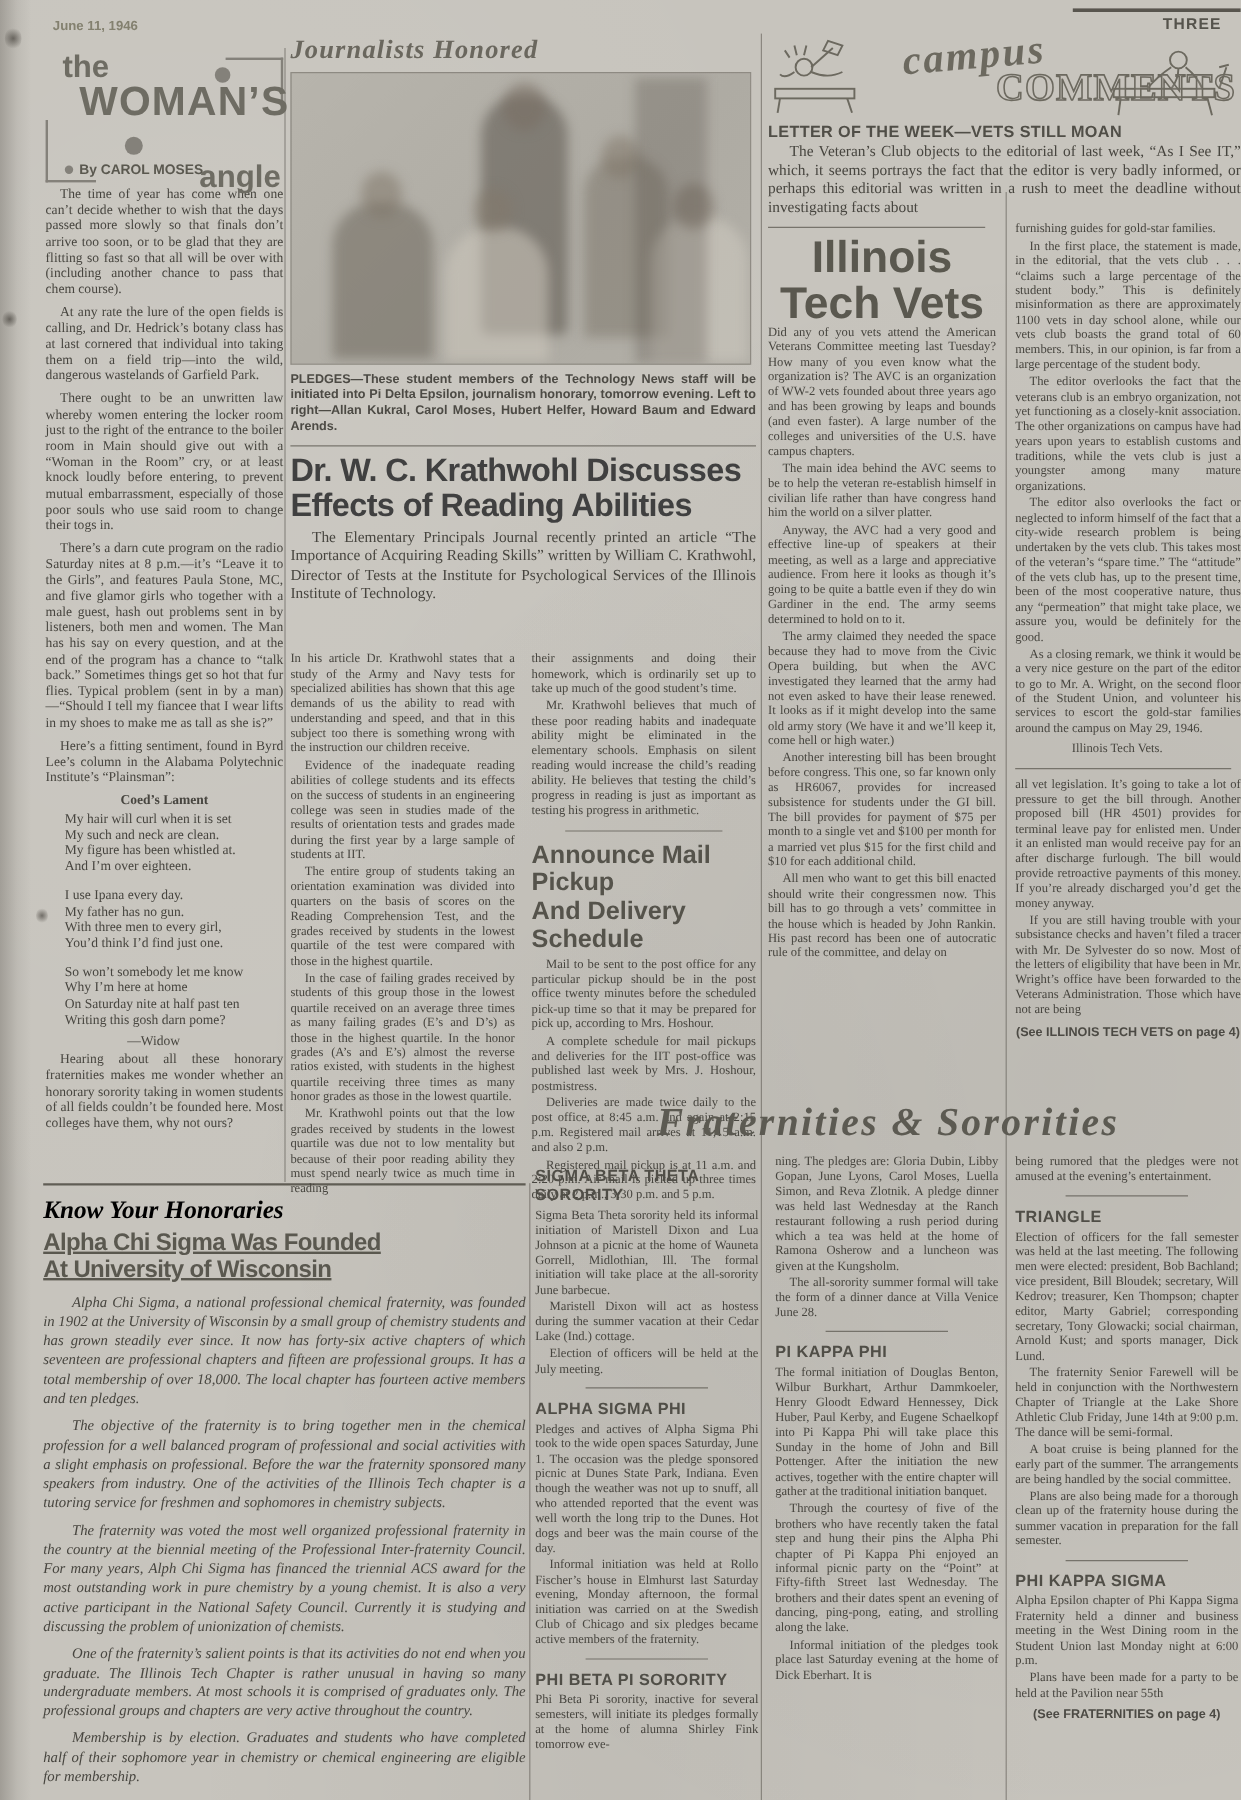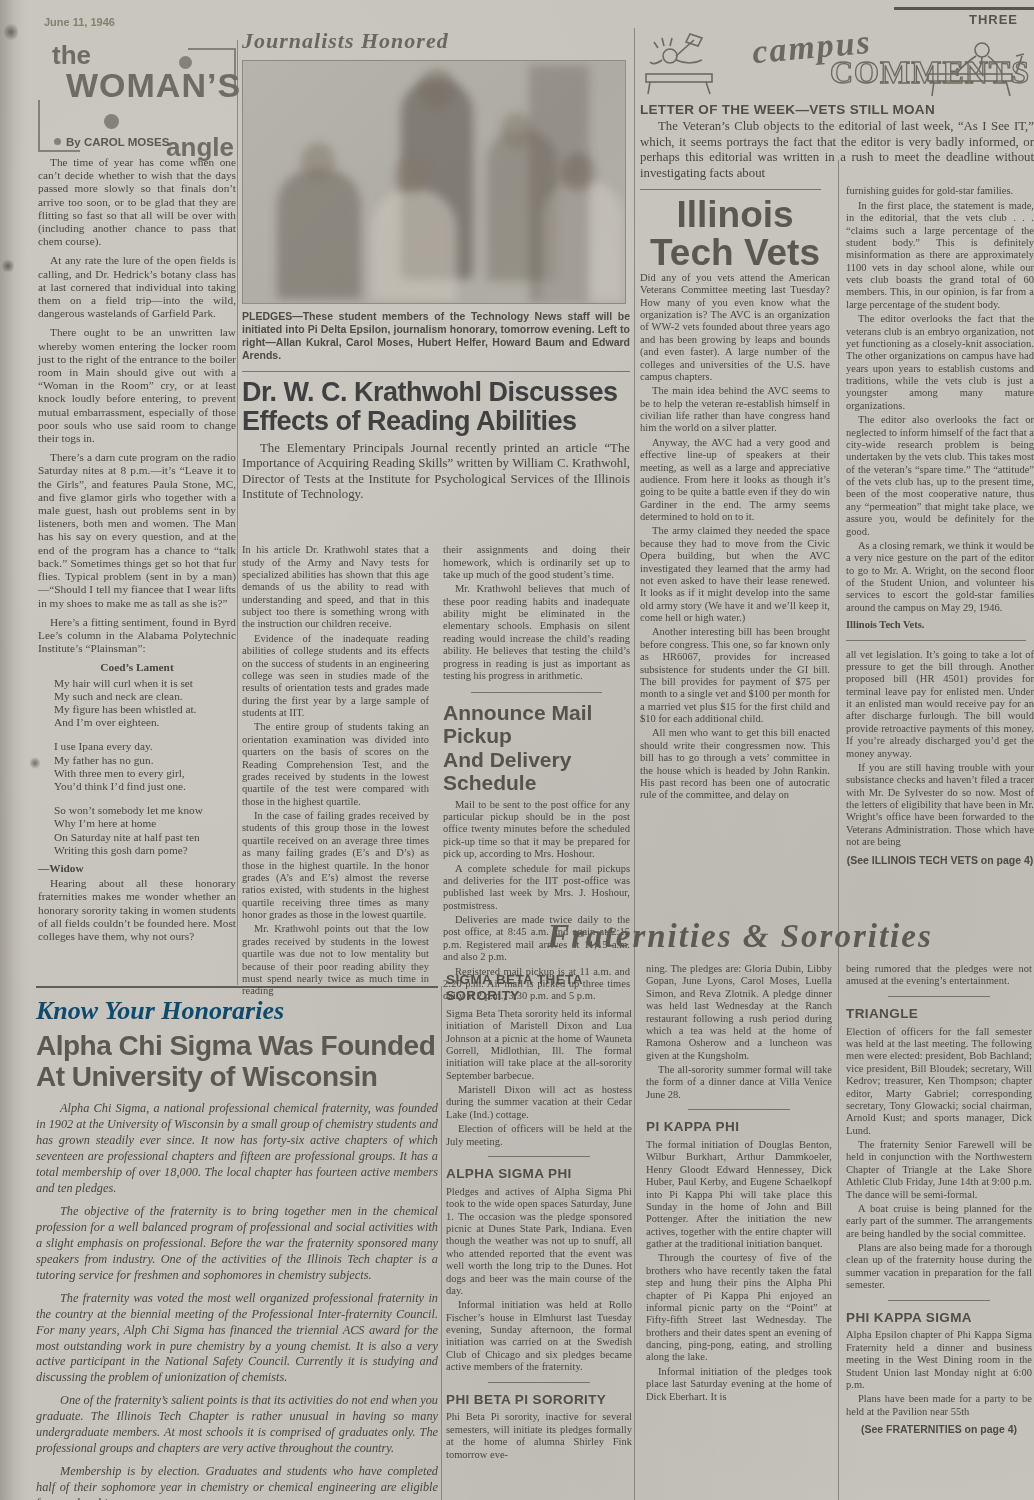--- a/index.html
+++ b/index.html
@@ -18,21 +18,21 @@
   .body-col p{margin:0 0 2px;}
   .blk-p{text-indent:12px;margin:0 0 2px;}
   .blk-cont{text-indent:0;margin:0 0 2px;}
   .blk-head{font-family:"Liberation Sans",sans-serif;font-weight:bold;font-size:13.5px;
             letter-spacing:.4px;color:#504e47;margin:9px 0 4px;text-align:left;text-indent:0;}
   .blk-rule{width:55%;border:0;border-top:1px solid rgba(85,82,74,.7);margin:8px auto;}
   .blk-rulefull{width:96%;border:0;border-top:1px solid rgba(85,82,74,.7);margin:8px 0;}
   .blk-title{text-align:center;font-weight:bold;margin:6px 0 2px;text-indent:0;}
   .blk-line{padding-left:16px;text-align:left;}
   .blk-gap{height:11px;}
-  .blk-sig{text-align:left;font-weight:bold;padding-right:18px;margin:5px 0 2px;}
+  .blk-sig{text-align:center;font-weight:normal;padding-right:18px;margin:5px 0 2px;}
   .blk-jump{font-family:"Liberation Sans",sans-serif;font-weight:bold;text-align:center;
             font-size:10.5px;margin-top:5px;color:#4c4a44;}
 
   
   .date{position:absolute;left:44px;top:16px;font-family:"Liberation Sans",sans-serif;
         font-weight:bold;font-size:11px;color:#83806f;}
   .pageno{position:absolute;right:16px;top:12px;font-family:"Liberation Sans",sans-serif;
           font-weight:bold;font-size:13px;letter-spacing:1px;color:#55534c;}
   .pagenoline{position:absolute;right:0;top:7px;width:140px;height:3px;background:rgba(60,57,50,.8);}
 
@@ -96,23 +96,23 @@
   
   .frat{position:absolute;left:446px;top:918px;width:588px;}
   .frat-title{font-style:italic;font-weight:bold;font-size:33px;color:#5c5a52;
               text-align:center;letter-spacing:2px;}
   .frat-cols{display:flex;gap:14px;margin-top:8px;}
   .frat-cols > div{width:186px;}
 
   
   .hon{position:absolute;left:36px;top:986px;width:402px;border-top:2px solid rgba(70,67,59,.8);
        padding-top:8px;}
-  .hon-kicker{font-style:italic;font-weight:bold;font-size:26px;color:#0c4a6e;}
-  .hon-headline{font-family:"Liberation Sans",sans-serif;font-weight:bold;font-size:28px;
-                line-height:1.12;color:#5a584f;margin-top:4px;letter-spacing:-0.5px;}
+  .hon-kicker{font-style:italic;font-weight:bold;font-size:21px;color:#000000;}
+  .hon-headline{font-family:"Liberation Sans",sans-serif;font-weight:bold;font-size:20px;
+                line-height:1.12;color:#5a584f;margin-top:4px;letter-spacing:-0.5px;text-decoration:underline;}
   .hon-body{margin-top:8px;font-style:italic;font-size:12.3px;line-height:1.3;text-align:justify;}
   .hon-body .blk-p{text-indent:24px;margin-bottom:7px;}
 
   .cartoon{position:absolute;top:4px;}
 </style>
 </head>
 <body>
 
 <div class="binding"></div>
 <div class="smudge" style="left:4px;top:22px;width:14px;height:20px;"></div>
@@ -277,27 +277,27 @@
         <div class="blk-jump">(See ILLINOIS TECH VETS on page 4)</div>
       </div>
   </div>
 </section>
 
 <section class="frat">
   <div class="frat-title">Fraternities &amp; Sororities</div>
   <div class="frat-cols">
     <div class="body-col">
         <div class="blk-head">SIGMA BETA THETA SORORITY</div>
-        <p class="blk-cont">Sigma Beta Theta sorority held its informal initiation of Maristell Dixon and Lua Johnson at a picnic at the home of Wauneta Gorrell, Midlothian, Ill. The formal initiation will take place at the all-sorority September barbecue.</p>
+        <p class="blk-cont">Sigma Beta Theta sorority held its informal initiation of Maristell Dixon and Lua Johnson at a picnic at the home of Wauneta Gorrell, Midlothian, Ill. The formal initiation will take place at the all-sorority June barbecue.</p>
         <p class="blk-p">Maristell Dixon will act as hostess during the summer vacation at their Cedar Lake (Ind.) cottage.</p>
         <p class="blk-p">Election of officers will be held at the July meeting.</p>
         <hr class="blk-rule">
         <div class="blk-head">ALPHA SIGMA PHI</div>
         <p class="blk-cont">Pledges and actives of Alpha Sigma Phi took to the wide open spaces Saturday, June 1. The occasion was the pledge sponsored picnic at Dunes State Park, Indiana.  Even though the weather was not up to snuff, all who attended reported that the event was well worth the long trip to the Dunes.  Hot dogs and beer was the main course of the day.</p>
-        <p class="blk-p">Informal initiation was held at Rollo Fischer’s house in Elmhurst last Tuesday evening, Sunday afternoon, the formal initiation was carried on at the Swedish Club of Chicago and six pledges became active members of the fraternity.</p>
+        <p class="blk-p">Informal initiation was held at Rollo Fischer’s house in Elmhurst last Saturday evening, Monday afternoon, the formal initiation was carried on at the Swedish Club of Chicago and six pledges became active members of the fraternity.</p>
         <hr class="blk-rule">
         <div class="blk-head">PHI BETA PI SORORITY</div>
         <p class="blk-cont">Phi Beta Pi sorority, inactive for several semesters, will initiate its pledges formally at the home of alumna Shirley Fink tomorrow eve-</p>
       </div>
     <div class="body-col">
         <p class="blk-cont">ning. The pledges are: Gloria Dubin, Libby Gopan, June Lyons, Carol Moses, Luella Simon, and Reva Zlotnik. A pledge dinner was held last Wednesday at the Ranch restaurant following a rush period during which a tea was held at the home of Ramona Osherow and a luncheon was given at the Kungsholm.</p>
         <p class="blk-p">The all-sorority summer formal will take the form of a dinner dance at Villa Venice June 28.</p>
         <hr class="blk-rule">
         <div class="blk-head">PI KAPPA PHI</div>
         <p class="blk-cont">The formal initiation of Douglas Benton, Wilbur Burkhart, Arthur Dammkoeler, Henry Gloodt Edward Hennessey, Dick Huber, Paul Kerby, and Eugene Schaelkopf into Pi Kappa Phi will take place this Sunday in the home of John and Bill Pottenger. After the initiation the new actives, together with the entire chapter will gather at the traditional initiation banquet.</p>

